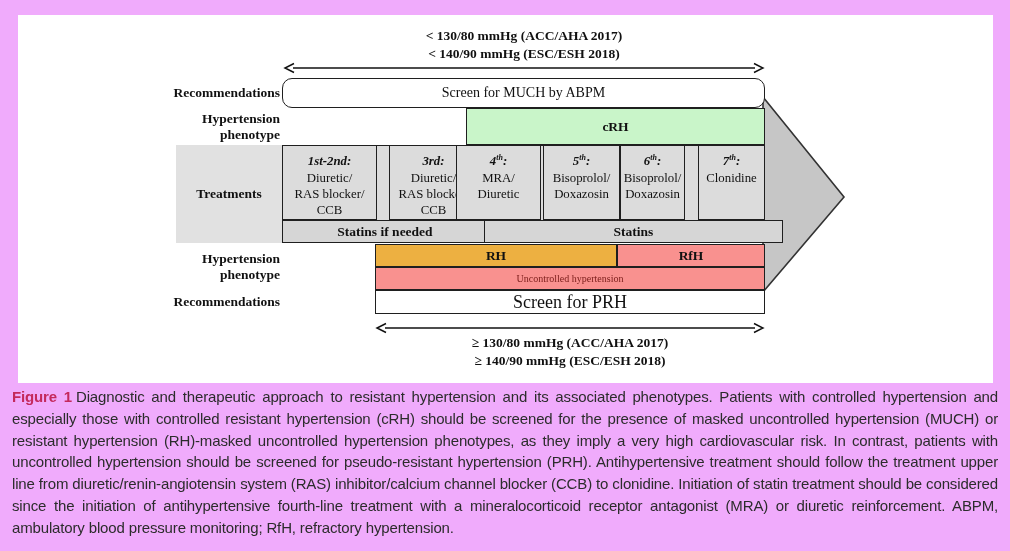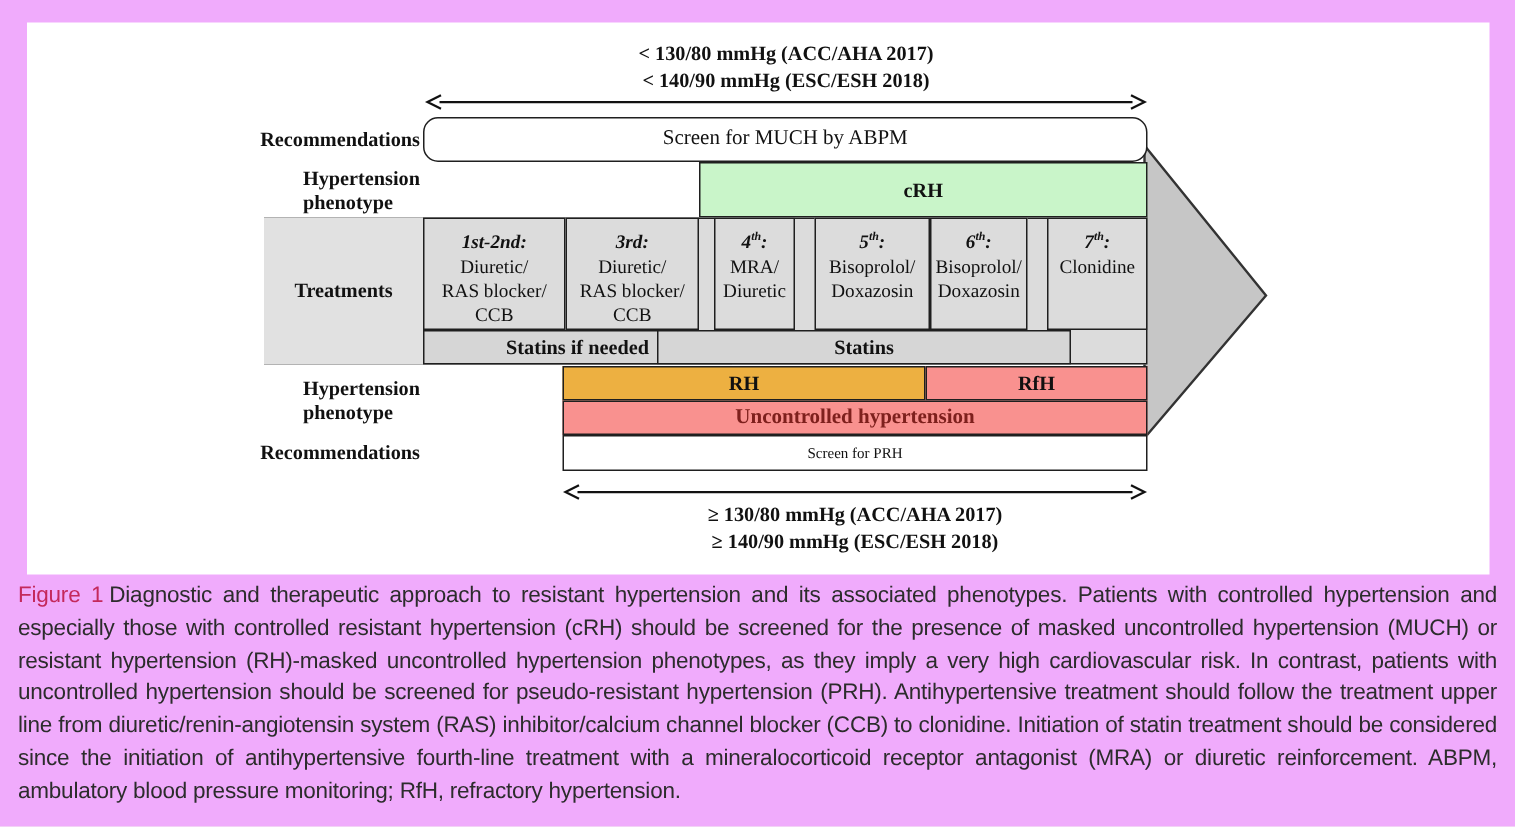--- a/index.html
+++ b/index.html
@@ -18,67 +18,67 @@
 
   
   .bp-note { position:absolute; text-align:center; font-weight:bold; font-size:13.5px; color:#111; }
   .bp-top    { left:283px; width:482px; }
   .bp-bottom { left:375px; width:390px; }
 
   
   .rowlabel {
     position:absolute; left:60px; width:220px;
     display:flex; align-items:center; justify-content:flex-end;
-    font-weight:bold; font-size:13.5px; line-height:1.18; color:#111;
+    text-align:right; font-weight:bold; font-size:13.5px; line-height:1.18; color:#111;
   }
 
   
   .rec-much { left:282px; top:78px;  width:483px; height:30px; background:#ffffff; font-size:14px;border-radius:10px; }
-  .rec-prh  { left:375px; top:290px; width:390px; height:24px; background:#ffffff; font-size:10px; }
+  .rec-prh  { left:375px; top:290px; width:390px; height:24px; background:#ffffff; font-size:18px; }
 
   
   .ph-controlled { left:282px; top:108px; width:184px; height:37px; background:#c9f5c9; font-weight:bold; }
   .ph-crh        { left:466px; top:108px; width:299px; height:37px; background:#c9f5c9; font-weight:bold; }
   .ph-rh   { left:375px; top:244px; width:242px; height:23px; background:#edb041; font-weight:bold; }
   .ph-rfh  { left:617px; top:244px; width:148px; height:23px; background:#f9918f; font-weight:bold; }
-  .ph-unc  { left:375px; top:267px; width:390px; height:23px; background:#f9918f; font-weight:bold; color:#7e201d; font-size:14px; }
+  .ph-unc  { left:375px; top:267px; width:390px; height:23px; background:#f9918f; font-weight:normal; color:#7e201d; font-size:10px; }
 
   
   .treat-outer { left:176px; top:145px; width:589px; height:98px; background:#dcdcdc; }
   .treat-label { position:absolute; left:176px; top:145px; width:106px; height:98px;
                  display:flex; align-items:center; justify-content:center;
                  font-weight:bold; font-size:13.5px; color:#111; background:#e1e1e1; }
   .tcol {
     position:absolute; top:145px; height:75px; background:#dcdcdc;
     border:1.4px solid #1f1f1f; text-align:center; font-size:12.8px; line-height:16.4px;
     padding-top:4px; color:#111;
   }
   .tcol sup { font-size:0.62em; vertical-align:super; font-weight:bold; }
   .tc1 { left:282px; width:95px; }
-  .tc2 { left:377px; width:89px; }
-  .tc3 { left:476px; width:54px; }
+  .tc2 { left:389px; width:89px; }
+  .tc3 { left:456px; width:85px; }
   .tc4 { left:543px; width:77px; }
   .tc5 { left:620px; width:65px; }
   .tc6 { left:698px; width:67px; }
   .statins-left  { left:282px; top:220px; width:206px; height:23px; background:#d6d6d6; font-weight:bold; }
-  .statins-right { left:438px; top:220px; width:276px; height:23px; background:#d6d6d6; font-weight:bold; }
+  .statins-right { left:484px; top:220px; width:299px; height:23px; background:#d6d6d6; font-weight:bold; }
 
   
   .arrowhead { position:absolute; left:762px; top:94px; width:86px; height:200px; }
 
   
   .range-arrow { position:absolute; }
 
   
   .caption {
     position:absolute; left:12px; top:386px; width:986px;
     font-family:"Liberation Sans", sans-serif; font-size:15px; line-height:21.8px;
     letter-spacing:-0.15px; text-align:justify; color:#2c2c2c;
   }
-  .fig-label { font-weight:normal; color:#c4295c; padding-right:4px; }
+  .fig-label { font-weight:bold; color:#c4295c; padding-right:4px; }
 </style>
 </head>
 <body>
 
 <div class="page">
   <div class="panel"></div>
 
   <svg class="arrowhead" viewBox="0 0 86 200">
     <polygon points="1,3 82,103 1,198" fill="#c6c6c6" stroke="#333333" stroke-width="1.6"></polygon>
   </svg>

